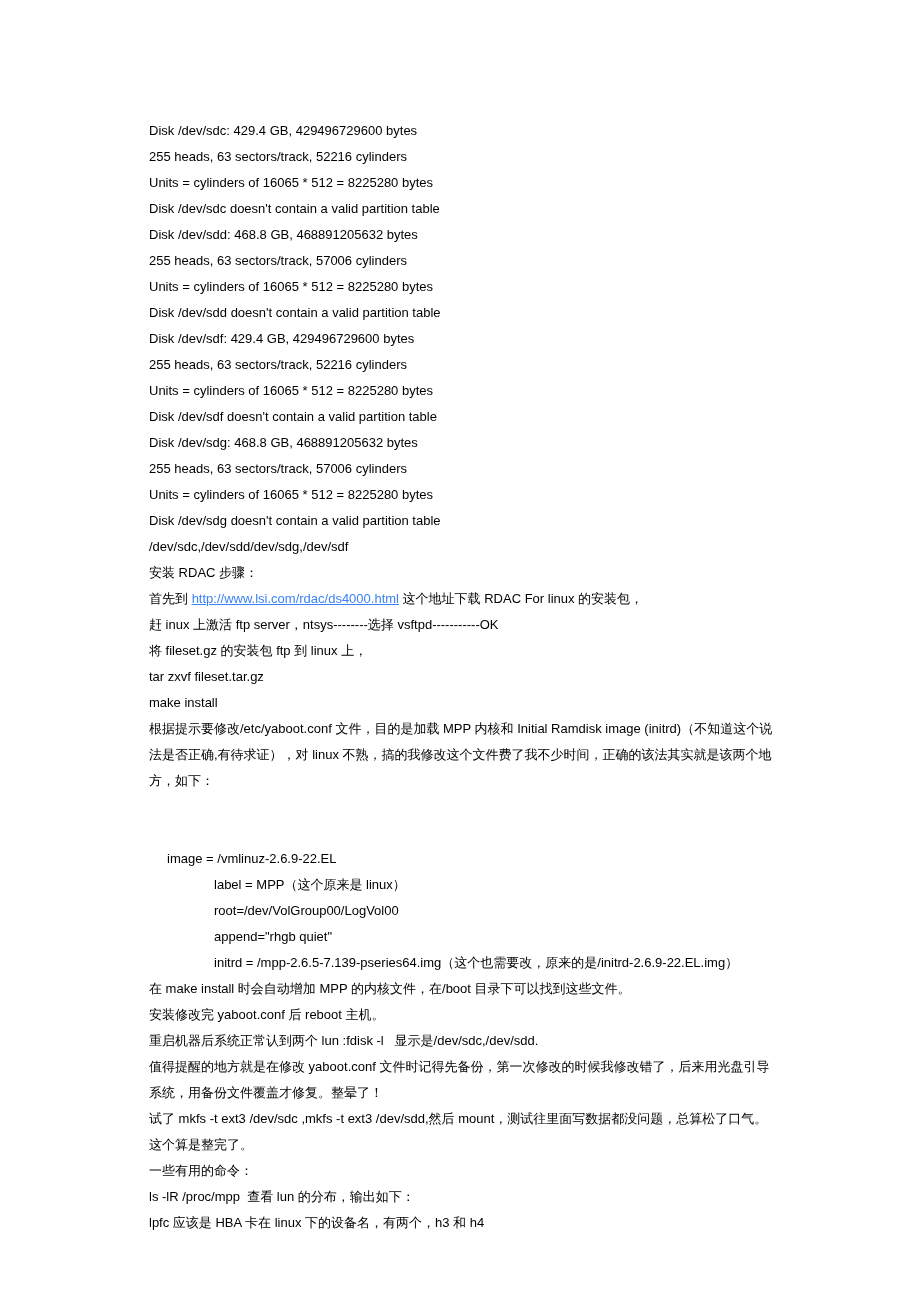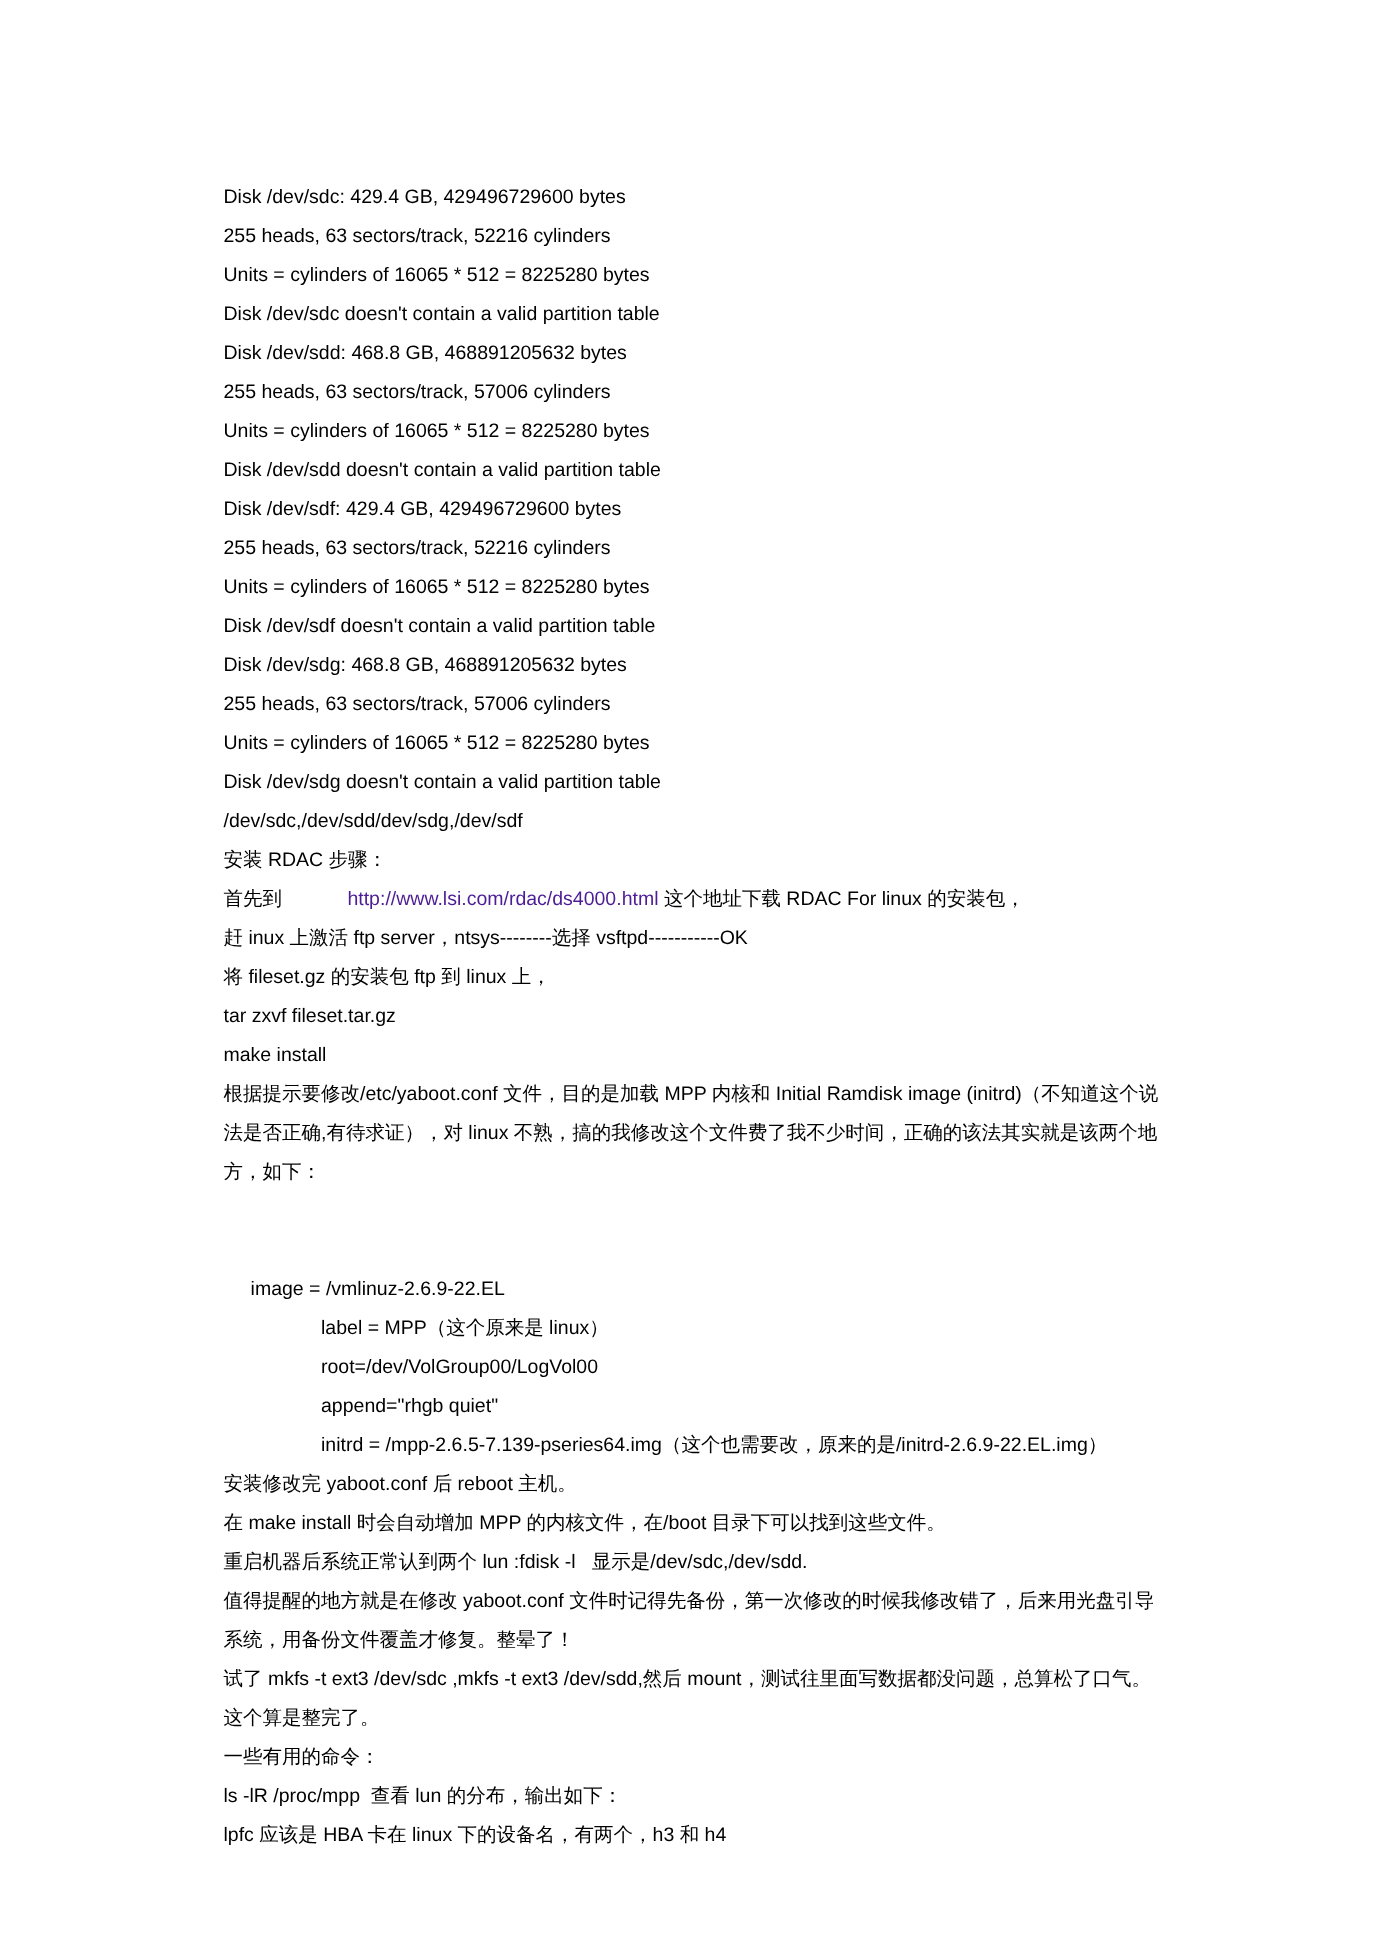--- a/index.html
+++ b/index.html
@@ -15,22 +15,22 @@
     width: 920px;
     min-height: 1302px;
     padding: 118px 145px 60px 149px;
     box-sizing: border-box;
   }
   .line {
     white-space: pre-wrap;
     word-break: break-word;
   }
   .link {
-    color: #4c1d95;
-    margin-left: 40px;
+    color: #3b82f6;
+    text-decoration: underline;
   }
   .blank {
     height: 52px;
   }
 </style>
 </head>
 <body>
 
 <div class="page">
   <div class="line">Disk /dev/sdc: 429.4 GB, 429496729600 bytes</div>
@@ -56,21 +56,21 @@
   <div class="line">将 fileset.gz 的安装包 ftp 到 linux 上，</div>
   <div class="line">tar zxvf fileset.tar.gz</div>
   <div class="line">make install</div>
   <div class="line">根据提示要修改/etc/yaboot.conf 文件，目的是加载 MPP 内核和 Initial Ramdisk image (initrd)（不知道这个说法是否正确,有待求证），对 linux 不熟，搞的我修改这个文件费了我不少时间，正确的该法其实就是该两个地方，如下：</div>
   <div class="blank"></div>
   <div class="line">     image = /vmlinuz-2.6.9-22.EL</div>
   <div class="line">                  label = MPP（这个原来是 linux）</div>
   <div class="line">                  root=/dev/VolGroup00/LogVol00</div>
   <div class="line">                  append="rhgb quiet"</div>
   <div class="line">                  initrd = /mpp-2.6.5-7.139-pseries64.img（这个也需要改，原来的是/initrd-2.6.9-22.EL.img）</div>
+  <div class="line">在 make install 时会自动增加 MPP 的内核文件，在/boot 目录下可以找到这些文件。</div>
   <div class="line">安装修改完 yaboot.conf 后 reboot 主机。</div>
-  <div class="line">在 make install 时会自动增加 MPP 的内核文件，在/boot 目录下可以找到这些文件。</div>
   <div class="line">重启机器后系统正常认到两个 lun :fdisk -l   显示是/dev/sdc,/dev/sdd.</div>
   <div class="line">值得提醒的地方就是在修改 yaboot.conf 文件时记得先备份，第一次修改的时候我修改错了，后来用光盘引导系统，用备份文件覆盖才修复。整晕了！</div>
   <div class="line">试了 mkfs -t ext3 /dev/sdc ,mkfs -t ext3 /dev/sdd,然后 mount，测试往里面写数据都没问题，总算松了口气。这个算是整完了。</div>
   <div class="line">一些有用的命令：</div>
   <div class="line">ls -lR /proc/mpp  查看 lun 的分布，输出如下：</div>
   <div class="line">lpfc 应该是 HBA 卡在 linux 下的设备名，有两个，h3 和 h4</div>
 </div>
 
 </body></html>

